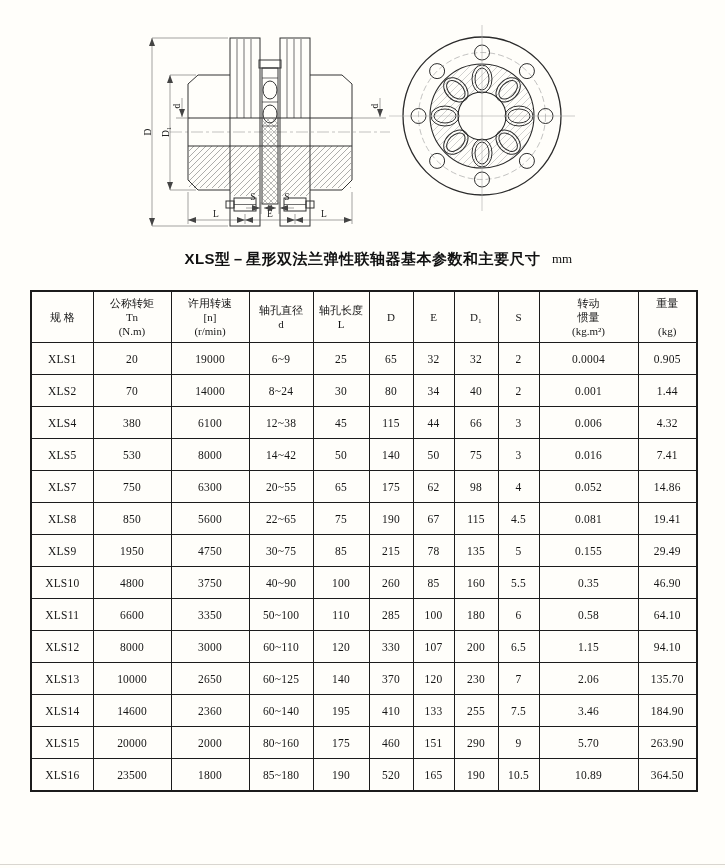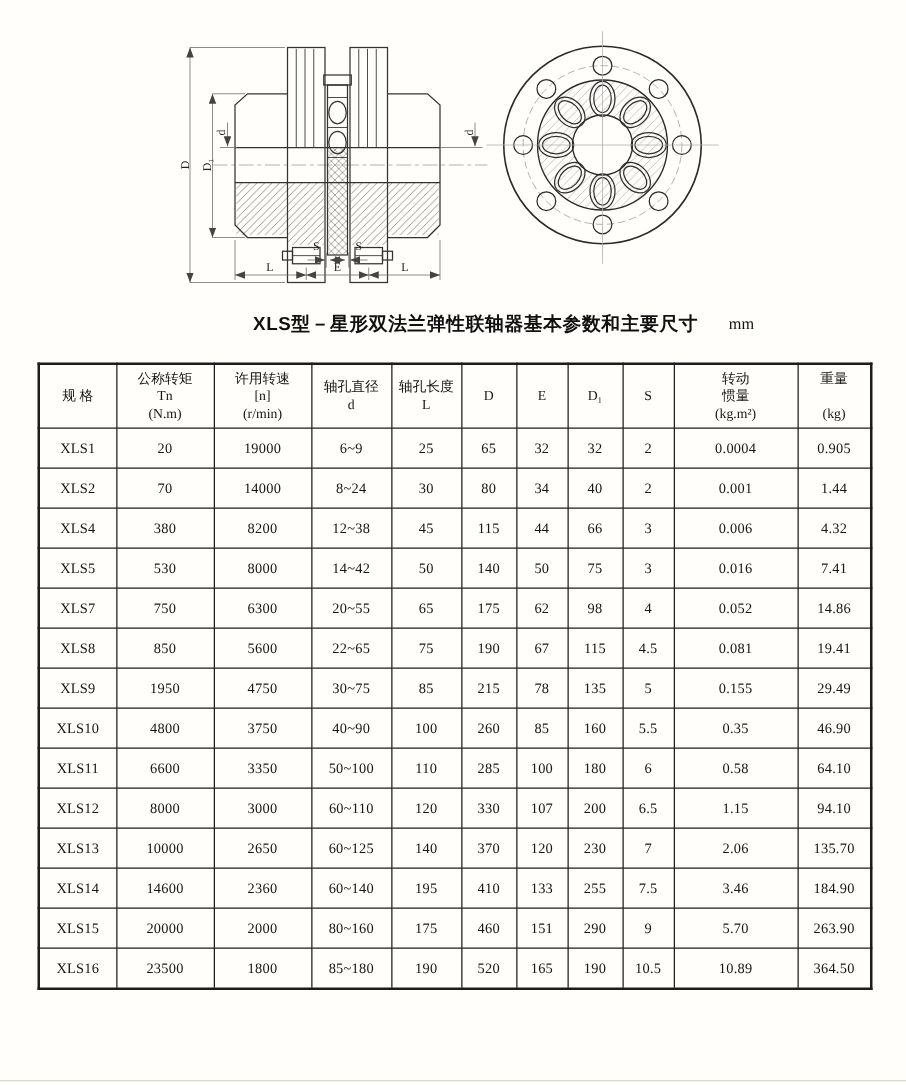--- a/index.html
+++ b/index.html
@@ -11,28 +11,28 @@
     position:relative;
     overflow:hidden;
   }
   .page{position:relative;width:725px;height:868px;}
 
   
   .side-view{position:absolute;left:118px;top:18px;}
   .front-view{position:absolute;left:387px;top:23px;}
 
   
-  .title-row{position:absolute;left:0;top:250px;width:625px;height:24px;margin-left:18px;}
+  .title-row{position:absolute;left:0;top:250px;width:625px;height:24px;}
   .doc-title{
     position:absolute;left:0;width:725px;text-align:center;
     font-family:"Liberation Sans","DejaVu Sans",sans-serif;
     font-size:15px;font-weight:bold;letter-spacing:0.5px;color:#111;
   }
   .unit-label{
-    position:absolute;left:565px;top:1px;
+    position:absolute;left:552px;top:1px;
     font-size:13px;color:#111;
     font-family:"Liberation Serif","DejaVu Serif",serif;
   }
 
   
   .spec-table-wrap{position:absolute;left:30px;top:290px;}
   table.spec{
     border-collapse:collapse;table-layout:fixed;
     width:666px;
     border:2px solid #1c1c1c;
@@ -314,21 +314,21 @@
             <td>80</td>
             <td>34</td>
             <td>40</td>
             <td>2</td>
             <td>0.001</td>
             <td>1.44</td>
           </tr>
           <tr>
             <td>XLS4</td>
             <td>380</td>
-            <td>8200</td>
+            <td>6100</td>
             <td>12~38</td>
             <td>45</td>
             <td>115</td>
             <td>44</td>
             <td>66</td>
             <td>3</td>
             <td>0.006</td>
             <td>4.32</td>
           </tr>
           <tr>

